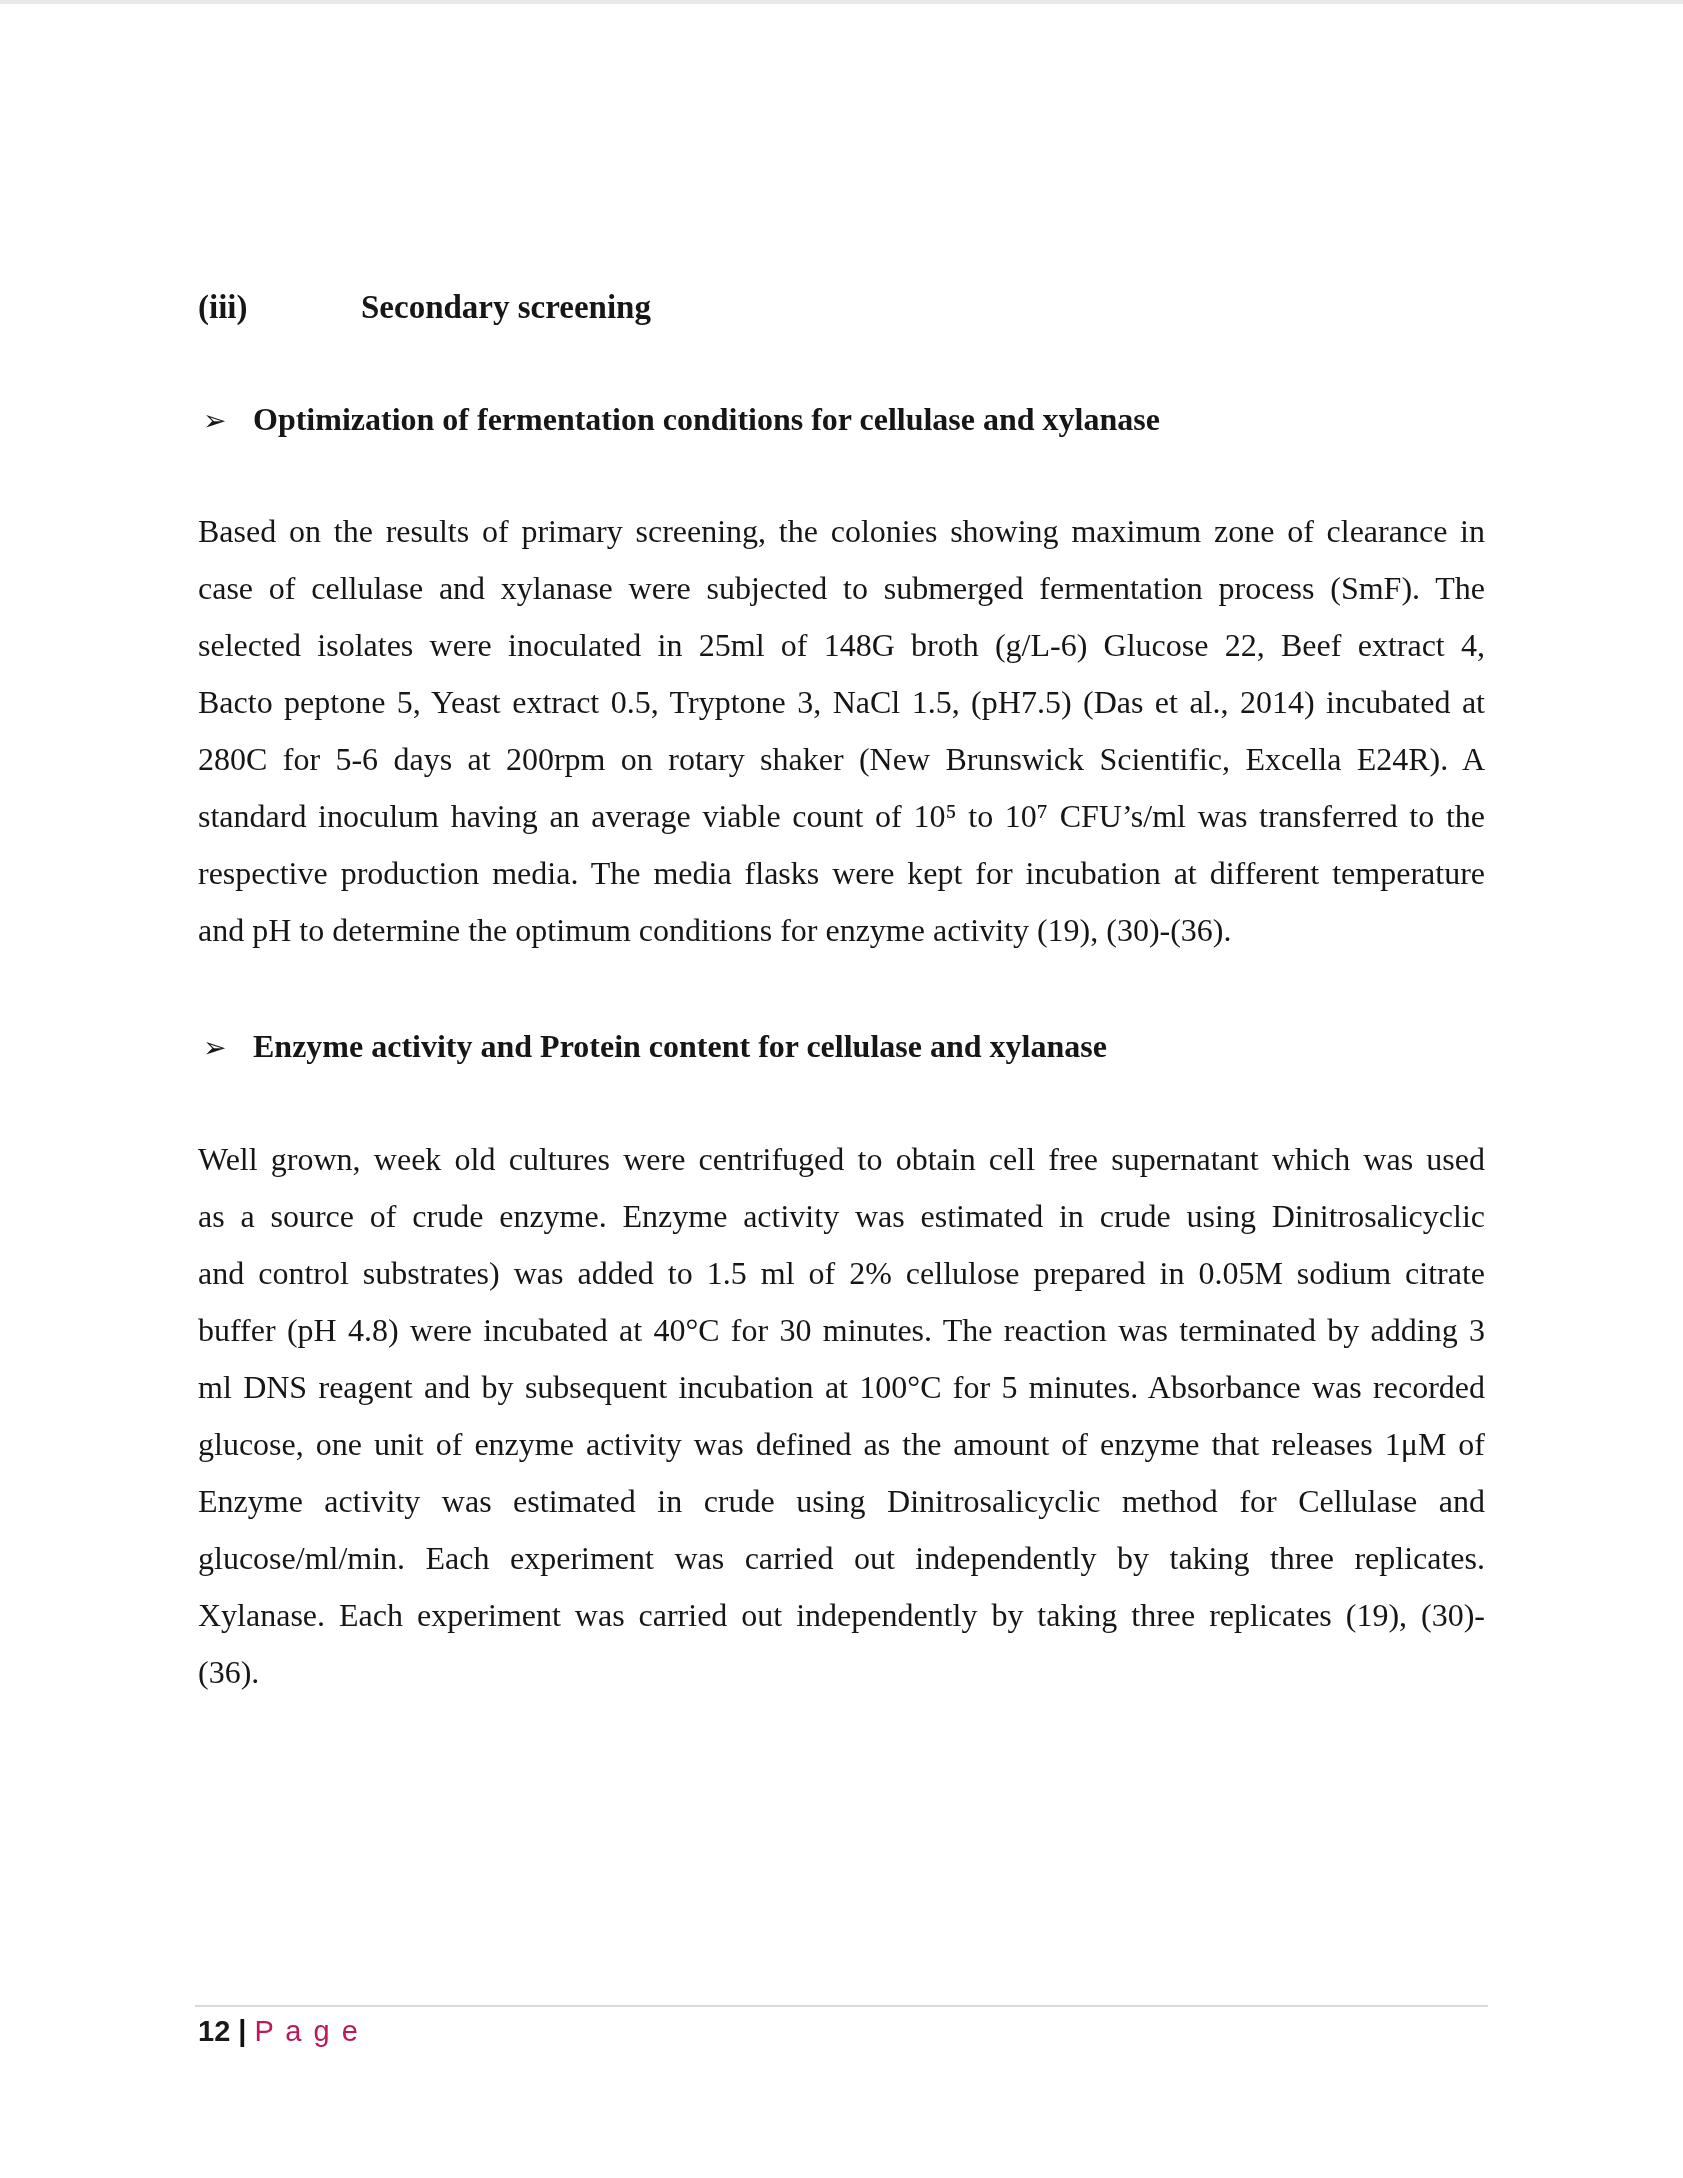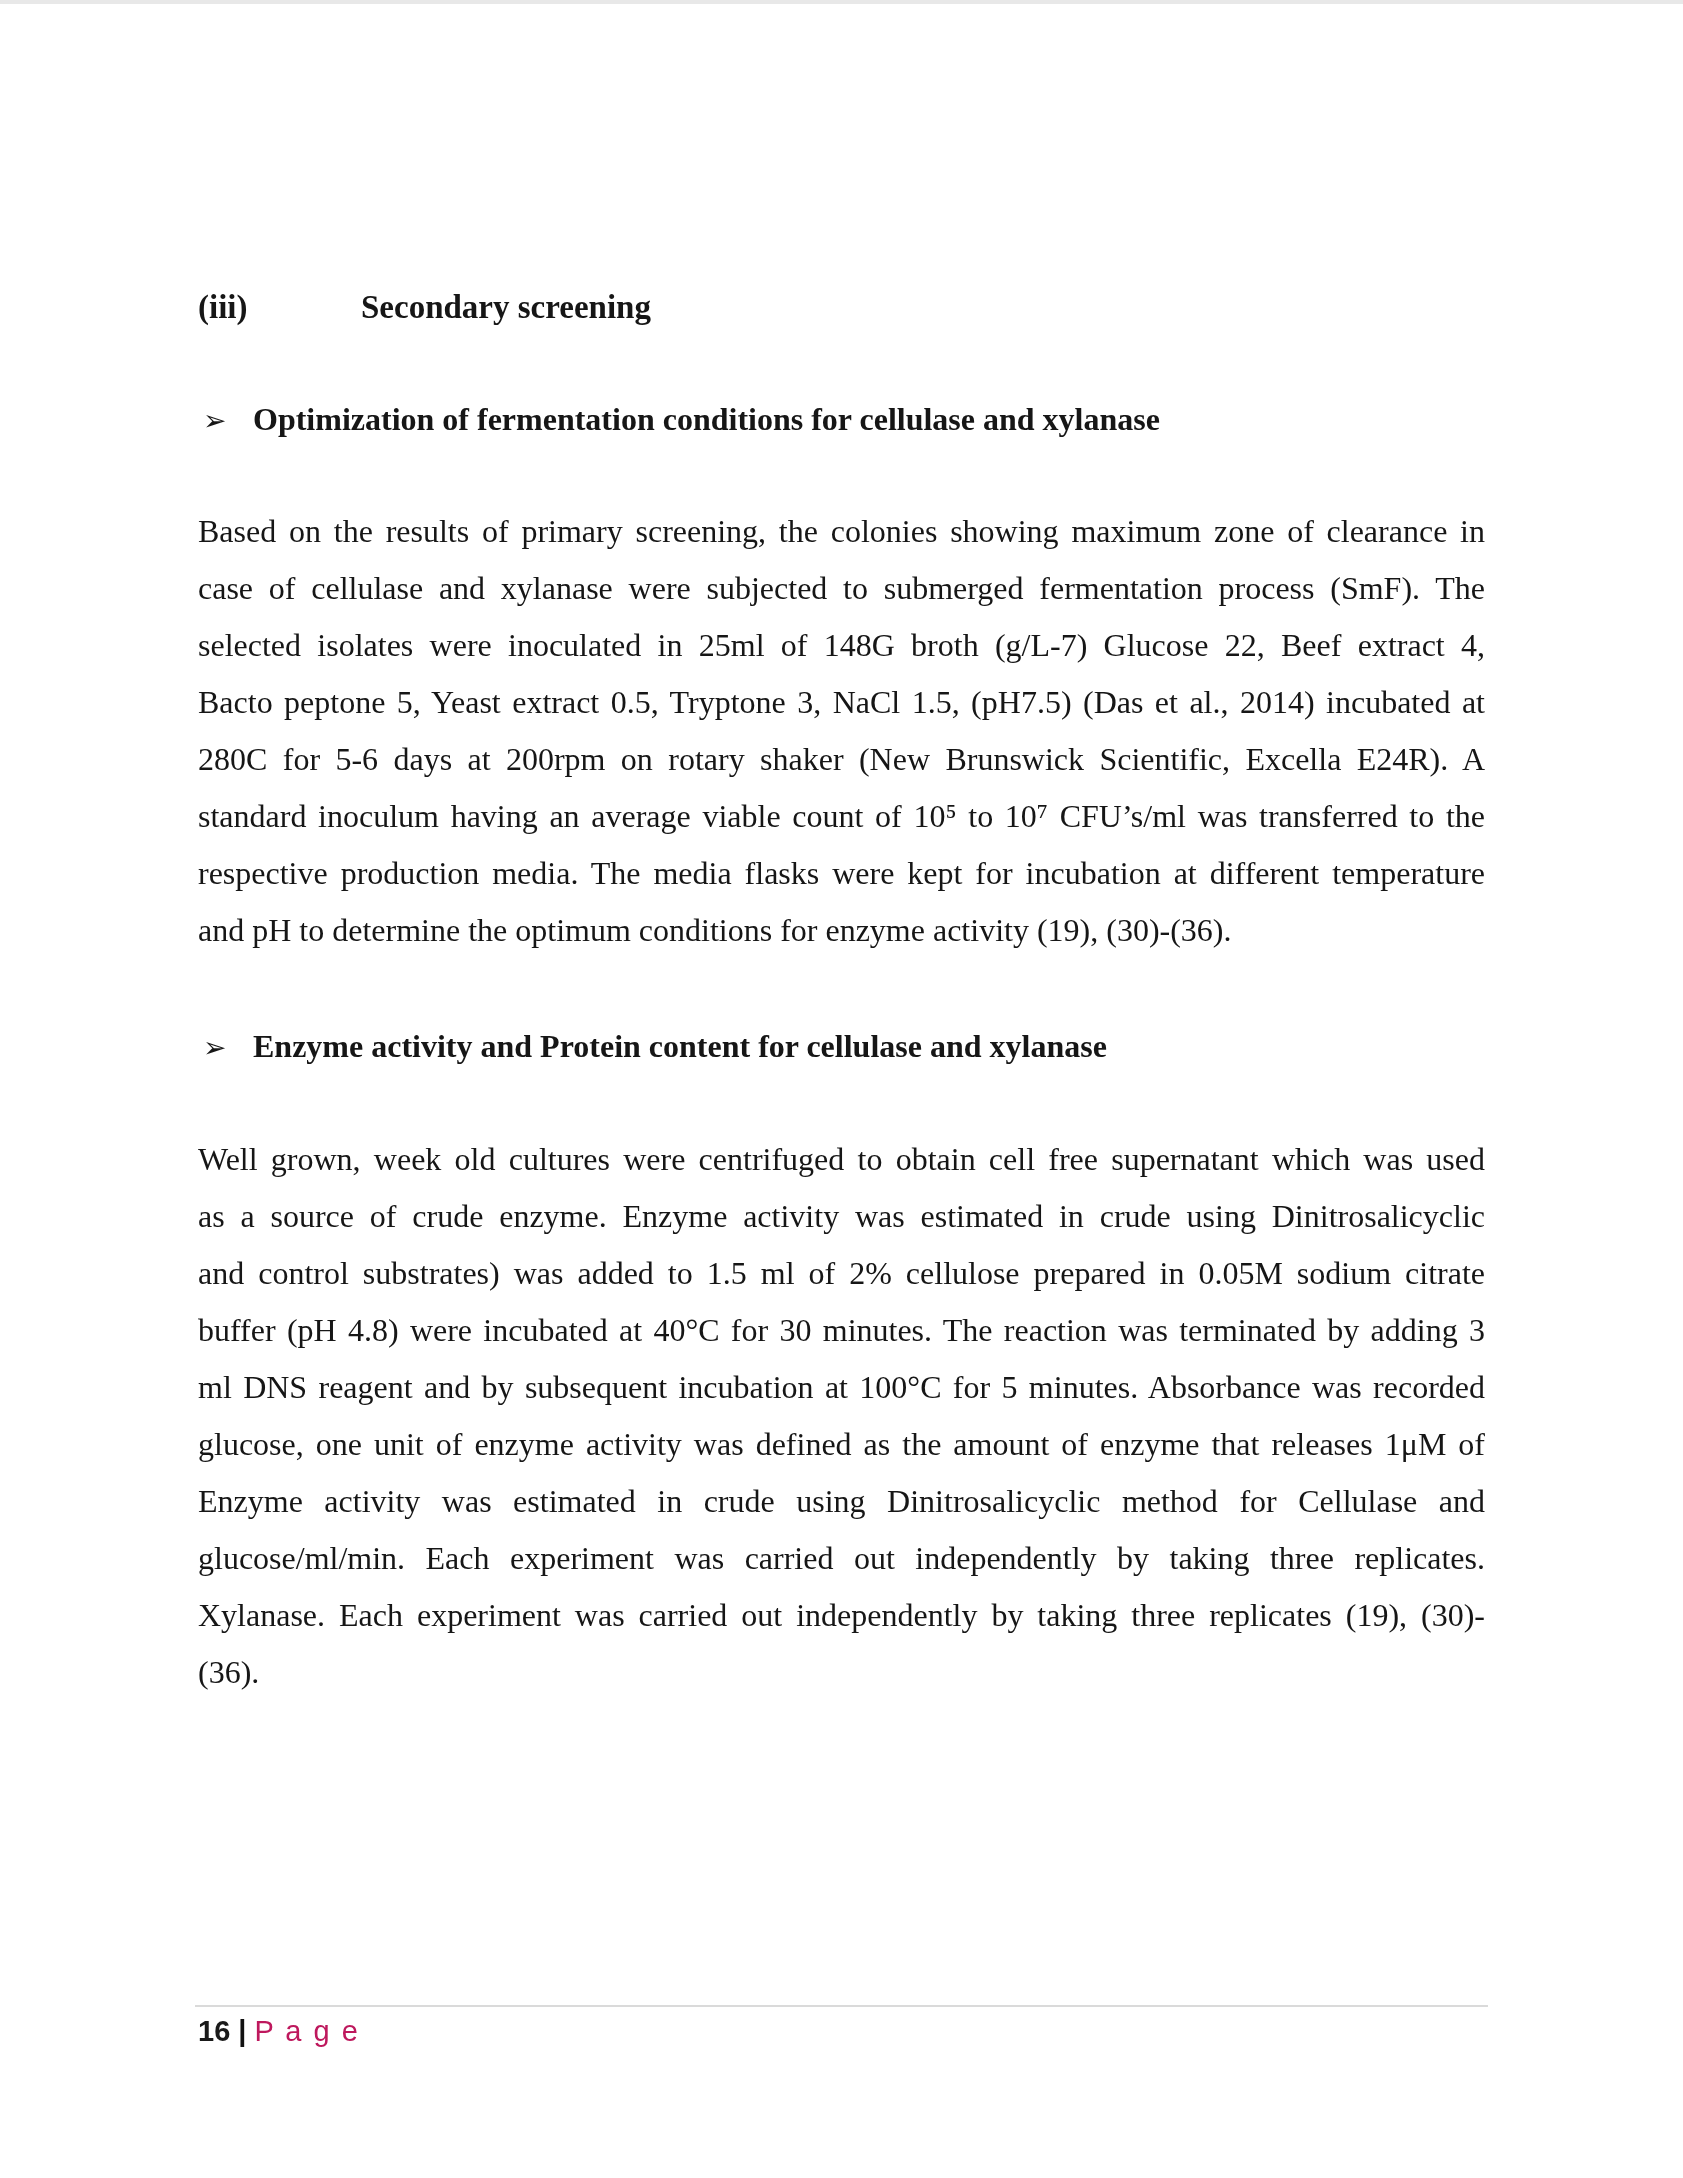--- a/index.html
+++ b/index.html
@@ -74,21 +74,21 @@
     <span class="num">(iii)</span><span>Secondary screening</span>
   </div>
 
   <div class="bullet-heading bh1">
     <span class="marker">➢</span><span>Optimization of fermentation conditions for cellulase and xylanase</span>
   </div>
 
   <div class="para p1">
     <div class="line">Based on the results of primary screening, the colonies showing maximum zone of clearance in</div>
     <div class="line">case of cellulase and xylanase were subjected to submerged fermentation process (SmF).  The</div>
-    <div class="line">selected isolates were inoculated in 25ml of 148G broth (g/L-7) Glucose 22, Beef extract 4,</div>
+    <div class="line">selected isolates were inoculated in 25ml of 148G broth (g/L-6) Glucose 22, Beef extract 4,</div>
     <div class="line">Bacto peptone 5, Yeast extract 0.5, Tryptone 3, NaCl 1.5, (pH7.5) (Das et al., 2014) incubated at</div>
     <div class="line">280C for 5-6 days at 200rpm on rotary shaker (New Brunswick Scientific, Excella E24R). A</div>
     <div class="line">standard inoculum having an average viable count of 10⁵ to 10⁷ CFU’s/ml was transferred to the</div>
     <div class="line">respective production media. The media flasks were kept for incubation at different temperature</div>
     <div class="line last">and pH to determine the optimum conditions for enzyme activity (19), (30)-(36).</div>
   </div>
 
   <div class="bullet-heading bh2">
     <span class="marker">➢</span><span>Enzyme activity and Protein content for cellulase and xylanase</span>
   </div>
@@ -102,17 +102,17 @@
     <div class="line">glucose, one unit of enzyme activity was defined as the amount of enzyme that releases 1μM of</div>
     <div class="line">Enzyme activity was estimated in crude using Dinitrosalicyclic method for Cellulase and</div>
     <div class="line">glucose/ml/min. Each experiment was carried out independently by taking three replicates.</div>
     <div class="line">Xylanase. Each experiment was carried out independently by taking three replicates (19), (30)-</div>
     <div class="line last">(36).</div>
   </div>
 
   <div class="footer-rule"></div>
 
   <div class="footer-text">
-    <span class="pn">16</span><span class="sep">|</span><span class="plabel">P a g e</span>
+    <span class="pn">12</span><span class="sep">|</span><span class="plabel">P a g e</span>
   </div>
 
 </div>
 
 
 </body></html>

